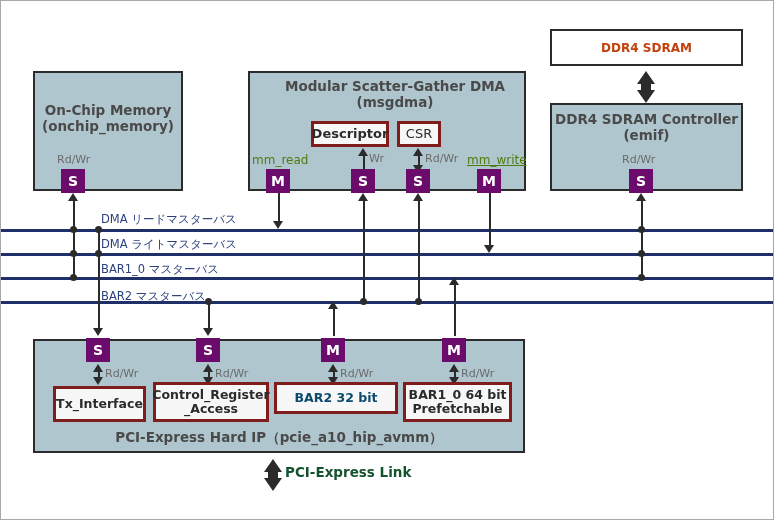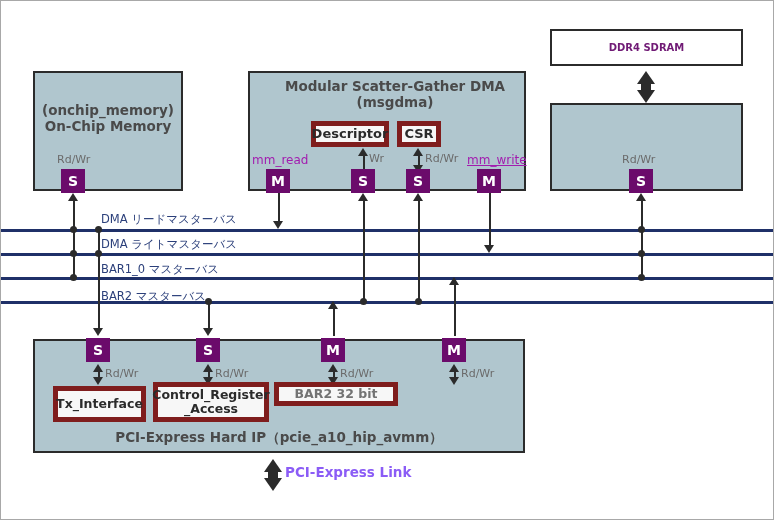--- a/index.html
+++ b/index.html
@@ -15,102 +15,106 @@
     position:absolute;box-sizing:border-box;
     background:#b0c6ce;border:2px solid #2b2b2b;
   }
   .blk-white{
     position:absolute;box-sizing:border-box;
     background:#ffffff;border:2px solid #2b2b2b;
     display:flex;align-items:center;justify-content:center;
   }
   .subbox{
     position:absolute;box-sizing:border-box;
-    background:#f7f7f7;border:5px solid #7f1d1d;
+    background:#f7f7f7;border:3px solid #7f1d1d;
     display:flex;align-items:center;justify-content:center;
     text-align:center;line-height:1.12;
   }
   .ttl{
     position:absolute;text-align:center;
     color:#4a4a4a;font-weight:bold;line-height:1.2;
   }
   .badge{
     position:absolute;background:#6b0b6b;color:#ffffff;
     font-weight:bold;display:flex;align-items:center;justify-content:center;
     font-size:14px;box-sizing:border-box;
   }
   .rdwr{
     position:absolute;color:#6b6b6b;font-size:11px;white-space:nowrap;
   }
   .portlbl{
-    position:absolute;color:#a21caf;font-size:12px;white-space:nowrap;
+    position:absolute;color:#4d7c0f;font-size:12px;white-space:nowrap;
   }
   .busline{
     position:absolute;height:0;border-top:3px solid #1f3068;left:0;width:774px;
   }
   .buslbl{
     position:absolute;color:#2b3f7a;font-size:11.5px;white-space:nowrap;
   }
   .vline{position:absolute;width:0;border-left:2px solid #2b2b2b;}
   .dot{position:absolute;width:7px;height:7px;border-radius:50%;background:#2b2b2b;}
   .arwU{position:absolute;width:0;height:0;border-left:5px solid transparent;border-right:5px solid transparent;border-bottom:8px solid #2b2b2b;}
   .arwD{position:absolute;width:0;height:0;border-left:5px solid transparent;border-right:5px solid transparent;border-top:8px solid #2b2b2b;}
   .fatU{position:absolute;width:0;height:0;border-left:9px solid transparent;border-right:9px solid transparent;border-bottom:13px solid #2b2b2b;}
   .fatD{position:absolute;width:0;height:0;border-left:9px solid transparent;border-right:9px solid transparent;border-top:13px solid #2b2b2b;}
   .fatstem{position:absolute;background:#2b2b2b;}
-  .linklbl{position:absolute;color:#8b5cf6;font-weight:bold;font-size:13.5px;white-space:nowrap;}
+  .linklbl{position:absolute;color:#14532d;font-weight:bold;font-size:13.5px;white-space:nowrap;}
 </style>
 </head>
 <body>
 
 <div id="canvas">
 
   <div class="blk" style="left:32px;top:70px;width:150px;height:120px;"></div>
   <div class="ttl" style="left:32px;top:101px;width:150px;font-size:13.5px;">
+    <div>On-Chip Memory</div>
     <div>(onchip_memory)</div>
-    <div>On-Chip Memory</div>
   </div>
   <div class="rdwr" style="left:56px;top:152px;">Rd/Wr</div>
   <div class="badge" style="left:60px;top:168px;width:24px;height:24px;">S</div>
 
   <div class="blk" style="left:247px;top:70px;width:278px;height:120px;"></div>
   <div class="ttl" style="left:247px;top:77px;width:294px;font-size:13.5px;">
     <div>Modular Scatter-Gather DMA</div>
     <div>(msgdma)</div>
   </div>
 
   <div class="subbox" style="left:310px;top:120px;width:78px;height:26px;font-size:13px;font-weight:bold;color:#2b2b2b;">Descriptor</div>
-  <div class="subbox" style="left:396px;top:120px;width:44px;height:26px;font-size:13px;font-weight:bold;color:#2b2b2b;">CSR</div>
+  <div class="subbox" style="left:396px;top:120px;width:44px;height:26px;font-size:13px;font-weight:normal;color:#2b2b2b;">CSR</div>
 
   <div class="vline" style="left:362px;top:154px;height:16px;"></div>
   <div class="arwU" style="left:357px;top:147px;"></div>
   <div class="rdwr" style="left:368px;top:151px;">Wr</div>
 
   <div class="vline" style="left:417px;top:154px;height:12px;"></div>
   <div class="arwU" style="left:412px;top:147px;"></div>
   <div class="arwD" style="left:412px;top:164px;"></div>
   <div class="rdwr" style="left:424px;top:151px;">Rd/Wr</div>
 
   <div class="portlbl" style="left:251px;top:152px;">mm_read</div>
   <div class="portlbl" style="left:466px;top:152px;text-decoration:underline;">mm_write</div>
 
   <div class="badge" style="left:265px;top:168px;width:24px;height:24px;">M</div>
   <div class="badge" style="left:350px;top:168px;width:24px;height:24px;">S</div>
   <div class="badge" style="left:405px;top:168px;width:24px;height:24px;">S</div>
   <div class="badge" style="left:476px;top:168px;width:24px;height:24px;">M</div>
 
   <div class="blk-white" style="left:549px;top:28px;width:193px;height:37px;">
-    <span style="color:#701a75;font-weight:bold;font-size:10px;">DDR4 SDRAM</span>
+    <span style="color:#c2410c;font-weight:bold;font-size:12px;">DDR4 SDRAM</span>
   </div>
 
   <div class="fatU" style="left:636px;top:70px;"></div>
   <div class="fatstem" style="left:640px;top:82px;width:10px;height:8px;"></div>
   <div class="fatD" style="left:636px;top:89px;"></div>
 
   <div class="blk" style="left:549px;top:102px;width:193px;height:88px;"></div>
+  <div class="ttl" style="left:549px;top:110px;width:193px;font-size:13.5px;">
+    <div>DDR4 SDRAM Controller</div>
+    <div>(emif)</div>
+  </div>
   <div class="rdwr" style="left:621px;top:152px;">Rd/Wr</div>
   <div class="badge" style="left:628px;top:168px;width:24px;height:24px;">S</div>
 
   <div class="busline" style="top:228px;"></div>
   <div class="busline" style="top:252px;"></div>
   <div class="busline" style="top:276px;"></div>
   <div class="busline" style="top:300px;"></div>
 
   <div class="buslbl" style="left:100px;top:236px;">DMA ライトマスターバス</div>
   <div class="buslbl" style="left:100px;top:211px;">DMA リードマスターバス</div>
@@ -189,23 +193,29 @@
     <div>
       <div>Control_Register</div>
       <div>_Access</div>
     </div>
   </div>
   <div class="subbox" style="left:52px;top:385px;width:93px;height:36px;font-size:12.5px;font-weight:bold;color:#2b2b2b;">
     <div>
       <div>Tx_Interface</div>
     </div>
   </div>
-  <div class="subbox" style="left:273px;top:381px;width:124px;height:24px;font-size:12.5px;font-weight:bold;color:#737373;">
+  <div class="subbox" style="left:273px;top:381px;width:124px;height:32px;font-size:12.5px;font-weight:bold;color:#0c4a6e;">
     <div>
       <div>BAR2 32 bit</div>
+    </div>
+  </div>
+  <div class="subbox" style="left:402px;top:381px;width:109px;height:40px;font-size:12.5px;font-weight:bold;color:#2b2b2b;">
+    <div>
+      <div>BAR1_0 64 bit</div>
+      <div>Prefetchable</div>
     </div>
   </div>
 
   <div class="ttl" style="left:32px;top:428px;width:492px;font-size:13.5px;">PCI-Express Hard IP（pcie_a10_hip_avmm）</div>
 
   <div class="fatU" style="left:263px;top:458px;"></div>
   <div class="fatstem" style="left:267px;top:470px;width:10px;height:8px;"></div>
   <div class="fatD" style="left:263px;top:477px;"></div>
   <div class="linklbl" style="left:284px;top:463px;">PCI-Express Link</div>
 

